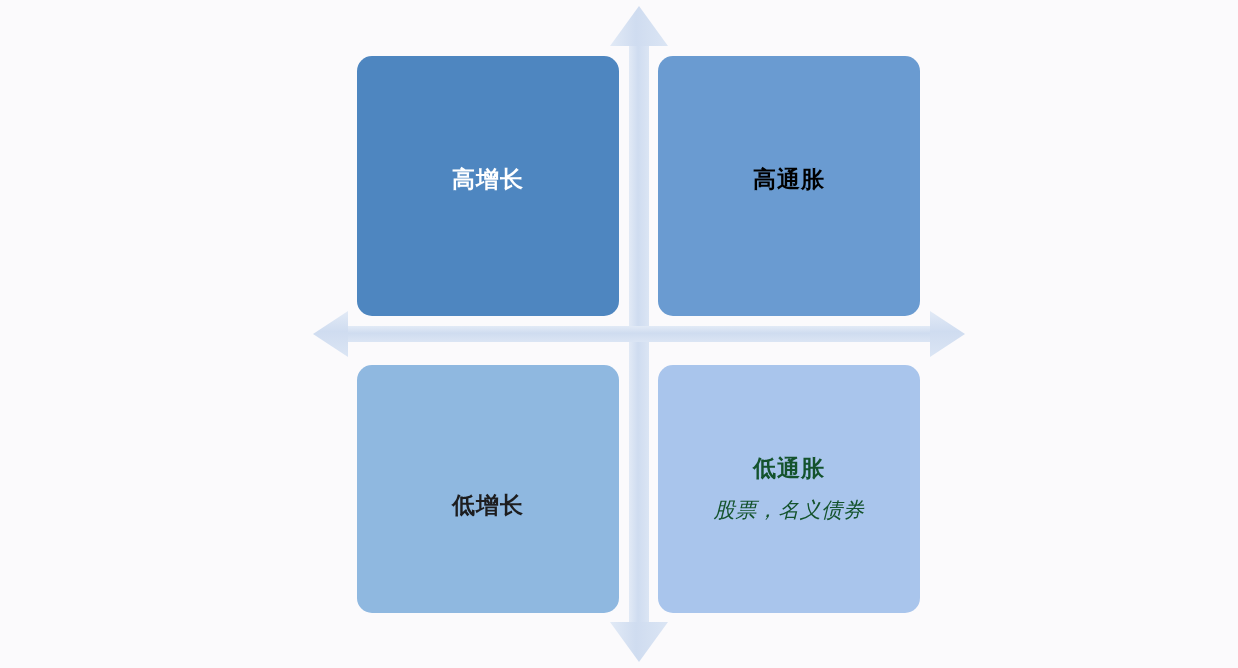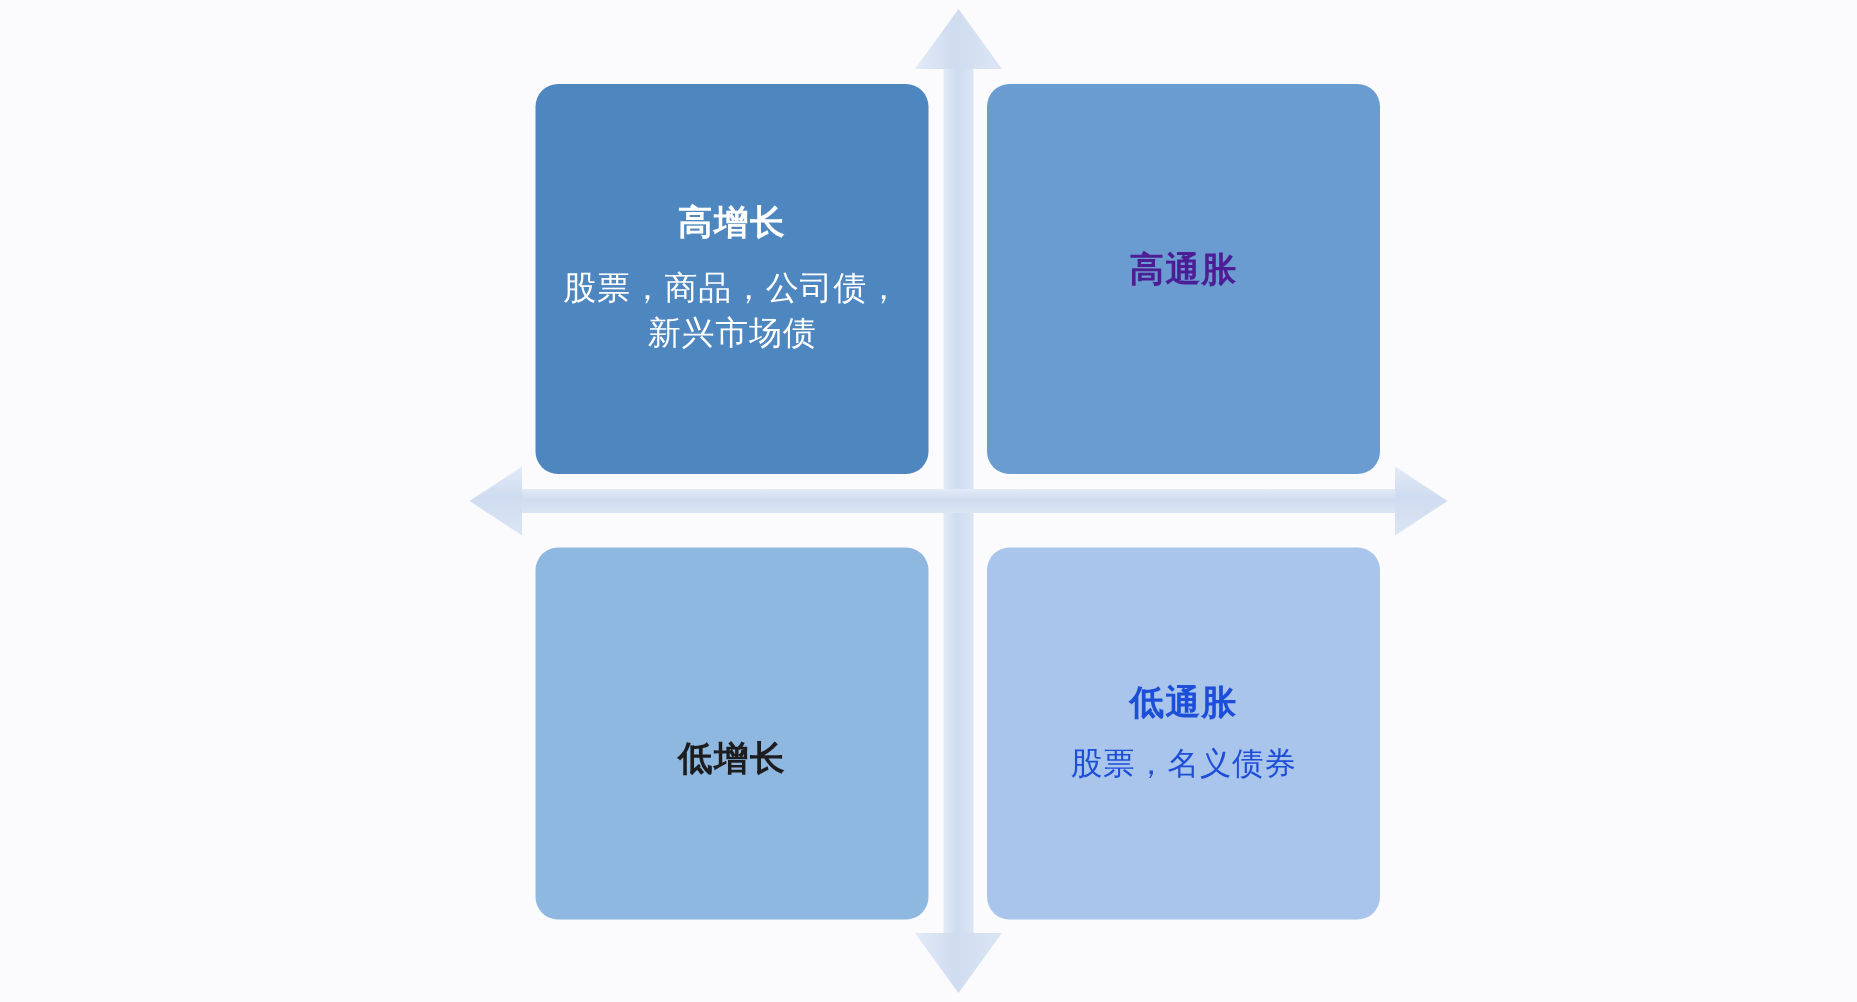--- a/index.html
+++ b/index.html
@@ -65,21 +65,21 @@
   #quad-hg .q-title { font-size: 23px; margin-bottom: 14px; }
   #quad-hg .q-body  { font-size: 22px; max-width: 232px; }
 
   
   #quad-hi {
     left: 658px;
     top: 56px;
     width: 262px;
     height: 260px;
     background: #6a9bd1;
-    color: #4c1d95;
+    color: #000000;
   }
   #quad-hi .q-title { font-size: 23px; margin-bottom: 14px; }
   #quad-hi .q-body  { font-size: 22px; max-width: 228px; }
 
   
   #quad-lg {
     left: 357px;
     top: 365px;
     width: 262px;
     height: 248px;
@@ -89,24 +89,24 @@
   #quad-lg .q-title { font-size: 23px; margin-bottom: 12px; margin-top: 44px; }
   #quad-lg .q-body  { font-size: 21px; max-width: 210px; }
 
   
   #quad-li {
     left: 658px;
     top: 365px;
     width: 262px;
     height: 248px;
     background: #a9c5ec;
-    color: #1d4ed8;
+    color: #14532d;
   }
   #quad-li .q-title { font-size: 23px; margin-bottom: 12px; }
-  #quad-li .q-body  { font-size: 21px; max-width: 230px; }
+  #quad-li .q-body  { font-size: 21px; max-width: 230px; font-style: italic; }
 </style>
 </head>
 <body>
 
 <div id="canvas">
 
   <svg class="axis-layer" width="1238" height="668" viewBox="0 0 1238 668">
     <defs>
       <linearGradient id="axisGradV" x1="0" y1="0" x2="1" y2="0">
         <stop offset="0%" stop-color="#e2eaf6"></stop>
@@ -128,21 +128,20 @@
 
     <rect x="340" y="326" width="600" height="16" fill="url(#axisGradH)"></rect>
 
     <polygon points="313,334 348,311 348,357" fill="url(#axisGradH)"></polygon>
 
     <polygon points="965,334 930,311 930,357" fill="url(#axisGradH)"></polygon>
   </svg>
 
   <div class="quad" id="quad-hg">
     <div class="q-title">高增长</div>
-    <div class="q-body">股票，商品，公司债，新兴市场债</div>
   </div>
 
   <div class="quad" id="quad-hi">
     <div class="q-title">高通胀</div>
   </div>
 
   <div class="quad" id="quad-lg">
     <div class="q-title">低增长</div>
   </div>
 

